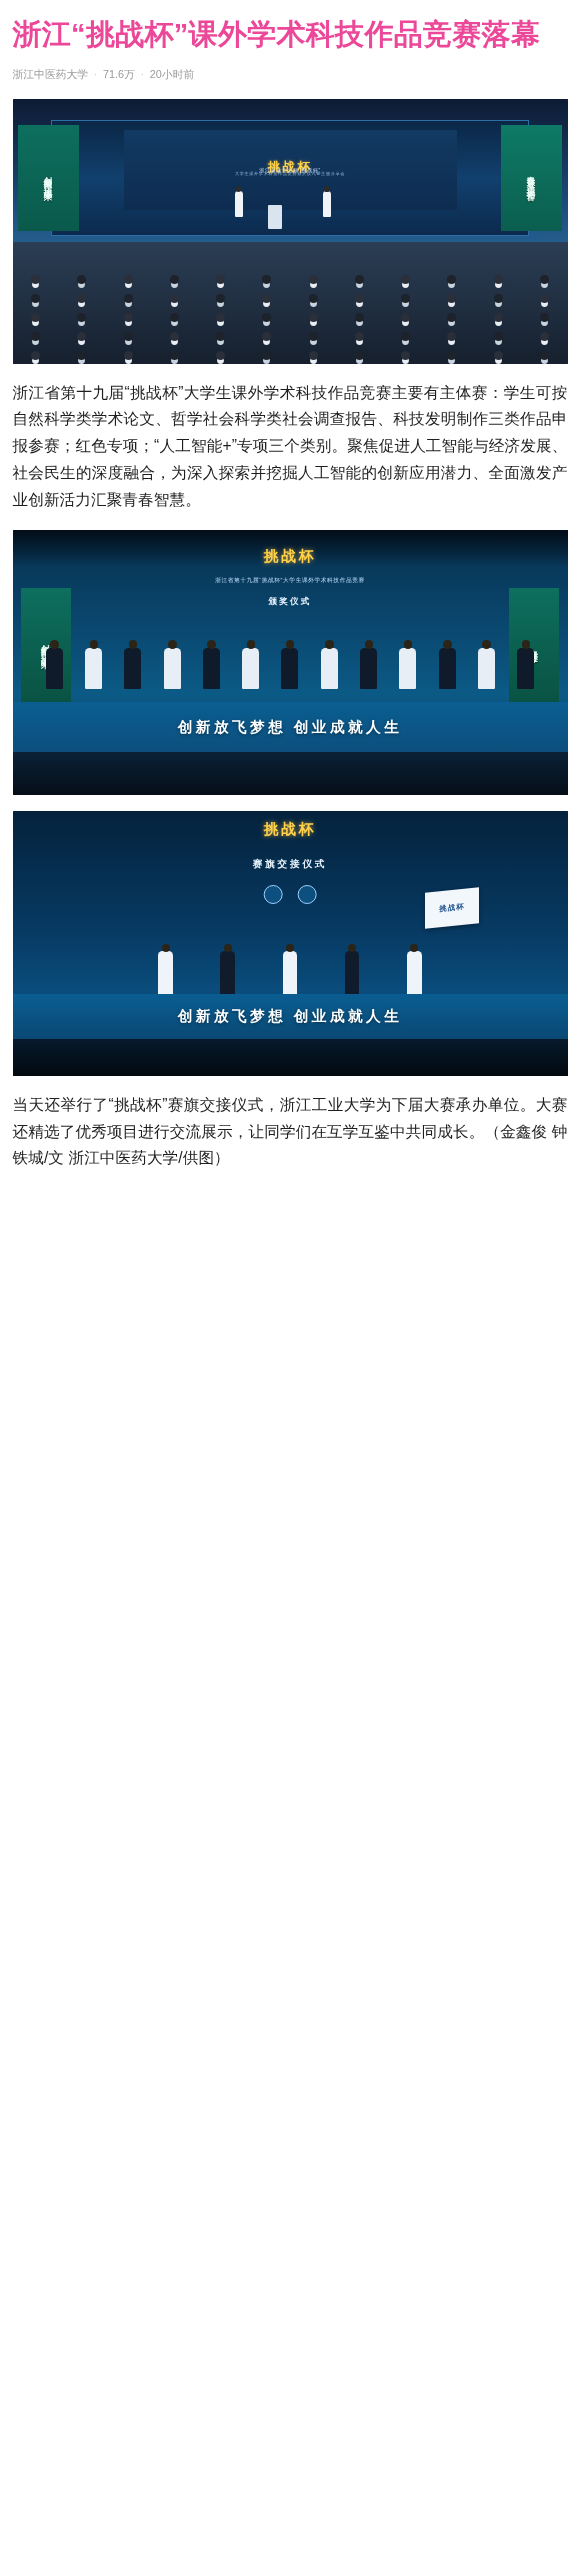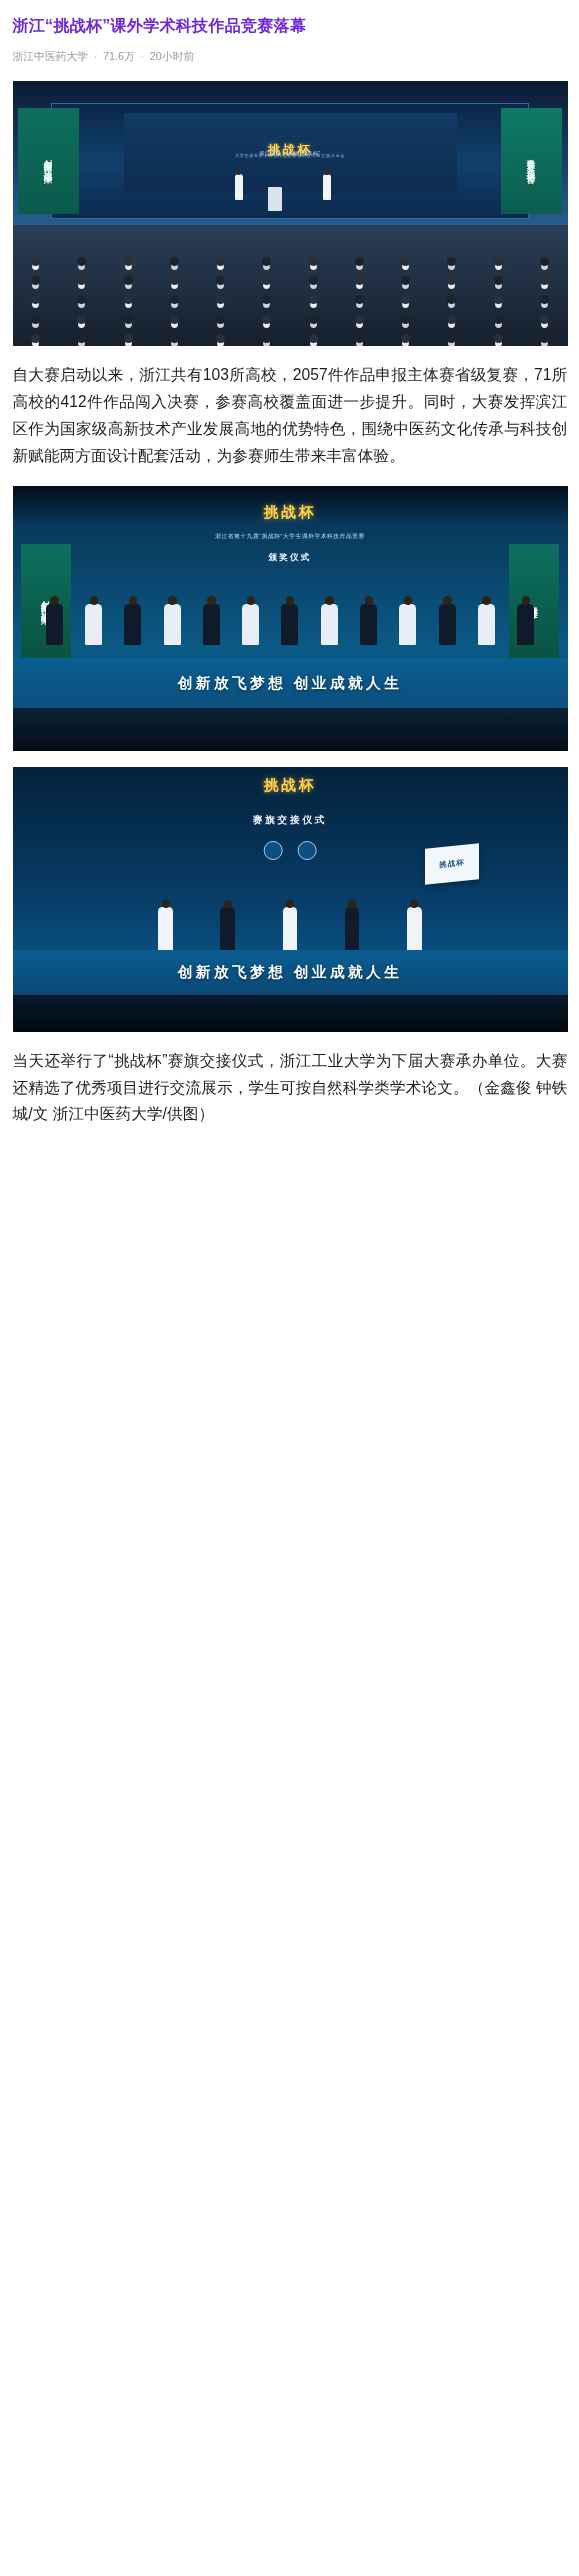--- a/index.html
+++ b/index.html
@@ -12,24 +12,24 @@
     width: 580px;
     font-family: "Liberation Sans", sans-serif;
     color: #222222;
     -webkit-font-smoothing: antialiased;
   }
   .article {
     width: 580px;
     padding: 14.7px 12.5px 22.6px 12.5px;
   }
   .headline {
-    font-size: 16px;
+    font-size: 29px;
     line-height: 1.32;
     font-weight: bold;
-    color: #6d28d9;
+    color: #ec4899;
     letter-spacing: 0.3px;
     margin: 0 0 14.7px 0;
   }
   .meta {
     font-size: 10.8px;
     color: #9a9a9a;
     margin: 0 0 17px 0;
     display: flex;
     gap: 0;
   }
@@ -334,22 +334,22 @@
             <i class="head d"></i>
             <i class="head"></i>
             <i class="head d"></i>
             <i class="head"></i>
             <i class="head d"></i>
         </div>
       </div>
     </div>
   </div>
 
-
-  <p class="para">自大赛启动以来，浙江共有103所高校，2057件作品申报主体赛省级复赛，71所高校的412件作品闯入决赛，参赛高校覆盖面进一步提升。同时，大赛发挥滨江区作为国家级高新技术产业发展高地的优势特色，围绕中医药文化传承与科技创新赋能两方面设计配套活动，为参赛师生带来丰富体验。</p>
+  <p class="para">浙江省第十九届“挑战杯”大学生课外学术科技作品竞赛主要有主体赛：学生可按自然科学类学术论文、哲学社会科学类社会调查报告、科技发明制作三类作品申报参赛；红色专项；“人工智能+”专项三个类别。聚焦促进人工智能与经济发展、社会民生的深度融合，为深入探索并挖掘人工智能的创新应用潜力、全面激发产业创新活力汇聚青春智慧。</p>
+
 
   <div class="figure">
     <div class="photo photo2">
       <div class="p2-bg"></div>
       <div class="p2-top-dark"></div>
       <div class="p2-logo">挑战杯</div>
       <div class="p2-sub">浙江省第十九届“挑战杯”大学生课外学术科技作品竞赛</div>
       <div class="p2-award-title">颁奖仪式</div>
       <div class="p2-left-banner">
         <div class="p1-bannertext">创新报国 挑战未来</div>
@@ -399,16 +399,16 @@
           <i class="pp"></i>
           <i class="pp w"></i>
       </div>
       <div class="p3-slogan-band">
         <div class="p3-slogan">创新放飞梦想 创业成就人生</div>
       </div>
       <div class="p3-floor"></div>
     </div>
   </div>
 
-  <p class="para">当天还举行了“挑战杯”赛旗交接仪式，浙江工业大学为下届大赛承办单位。大赛还精选了优秀项目进行交流展示，学生可按自然科学类学术论文。（金鑫俊 钟铁城/文 浙江中医药大学/供图）</p>
+  <p class="para">当天还举行了“挑战杯”赛旗交接仪式，浙江工业大学为下届大赛承办单位。大赛还精选了优秀项目进行交流展示，让同学们在互学互鉴中共同成长。（金鑫俊 钟铁城/文 浙江中医药大学/供图）</p>
 
 </div>
 
 
 </body></html>

